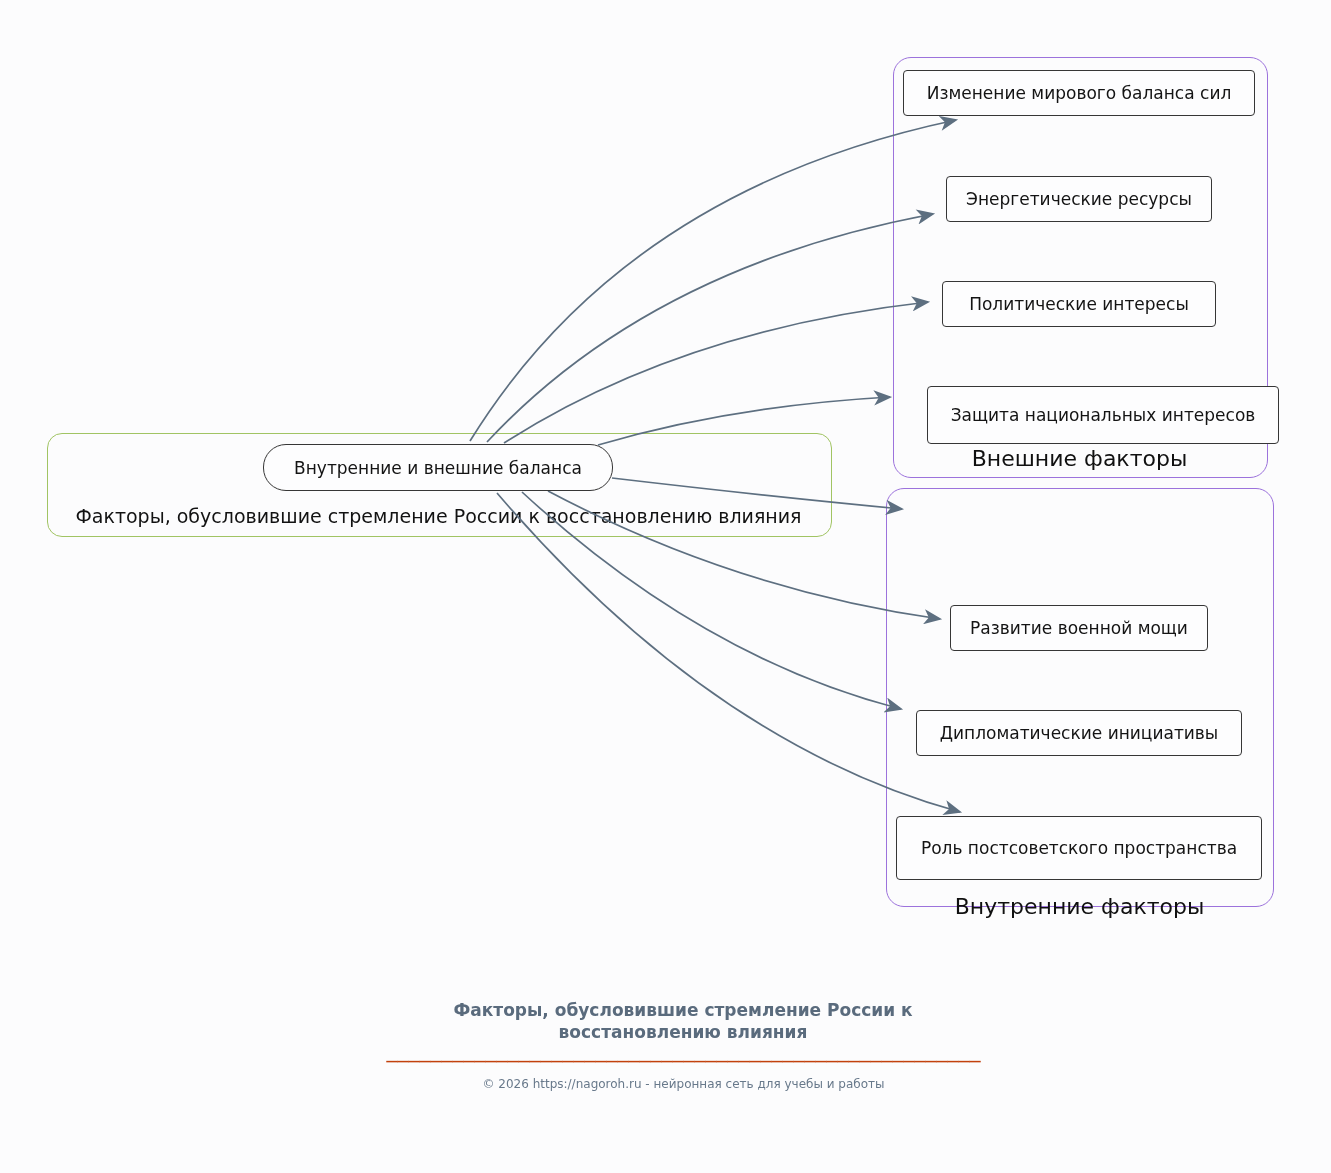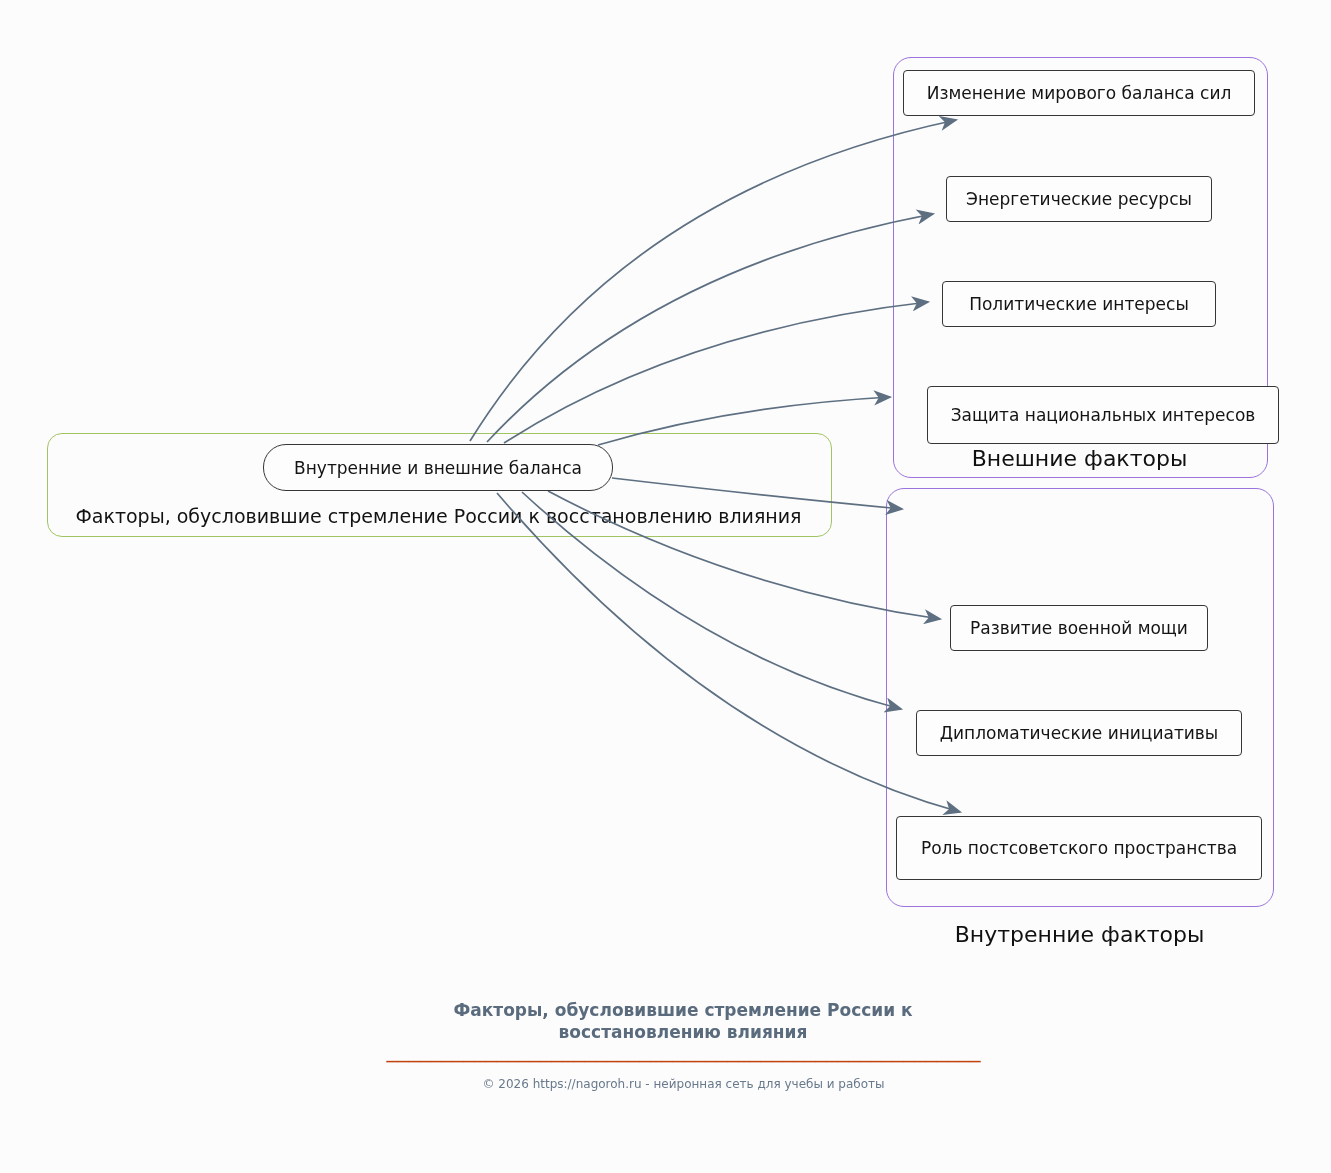--- a/index.html
+++ b/index.html
@@ -158,19 +158,19 @@
   <div class="group" style="left:886px; top:488px; width:386px; height:417px;"></div>
   <div class="node" style="left:950px; top:605px; width:258px; height:46px;">
     <span>Развитие военной мощи</span>
   </div>
   <div class="node" style="left:916px; top:710px; width:326px; height:46px;">
     <span>Дипломатические инициативы</span>
   </div>
   <div class="node" style="left:896px; top:816px; width:366px; height:64px;">
     <span>Роль постсоветского пространства</span>
   </div>
-  <div class="group-label" style="left:886px; width:387px; top:922px;">Внутренние факторы</div>
+  <div class="group-label" style="left:886px; width:387px; top:894px;">Внутренние факторы</div>
 
   <div class="footer-title">Факторы, обусловившие стремление России к восстановлению влияния</div>
   <div class="footer-divider">______________________________________________________</div>
   <div class="footer-copyright">© 2026 https://nagoroh.ru - нейронная сеть для учебы и работы</div>
 
 </div>
 
 </body></html>

